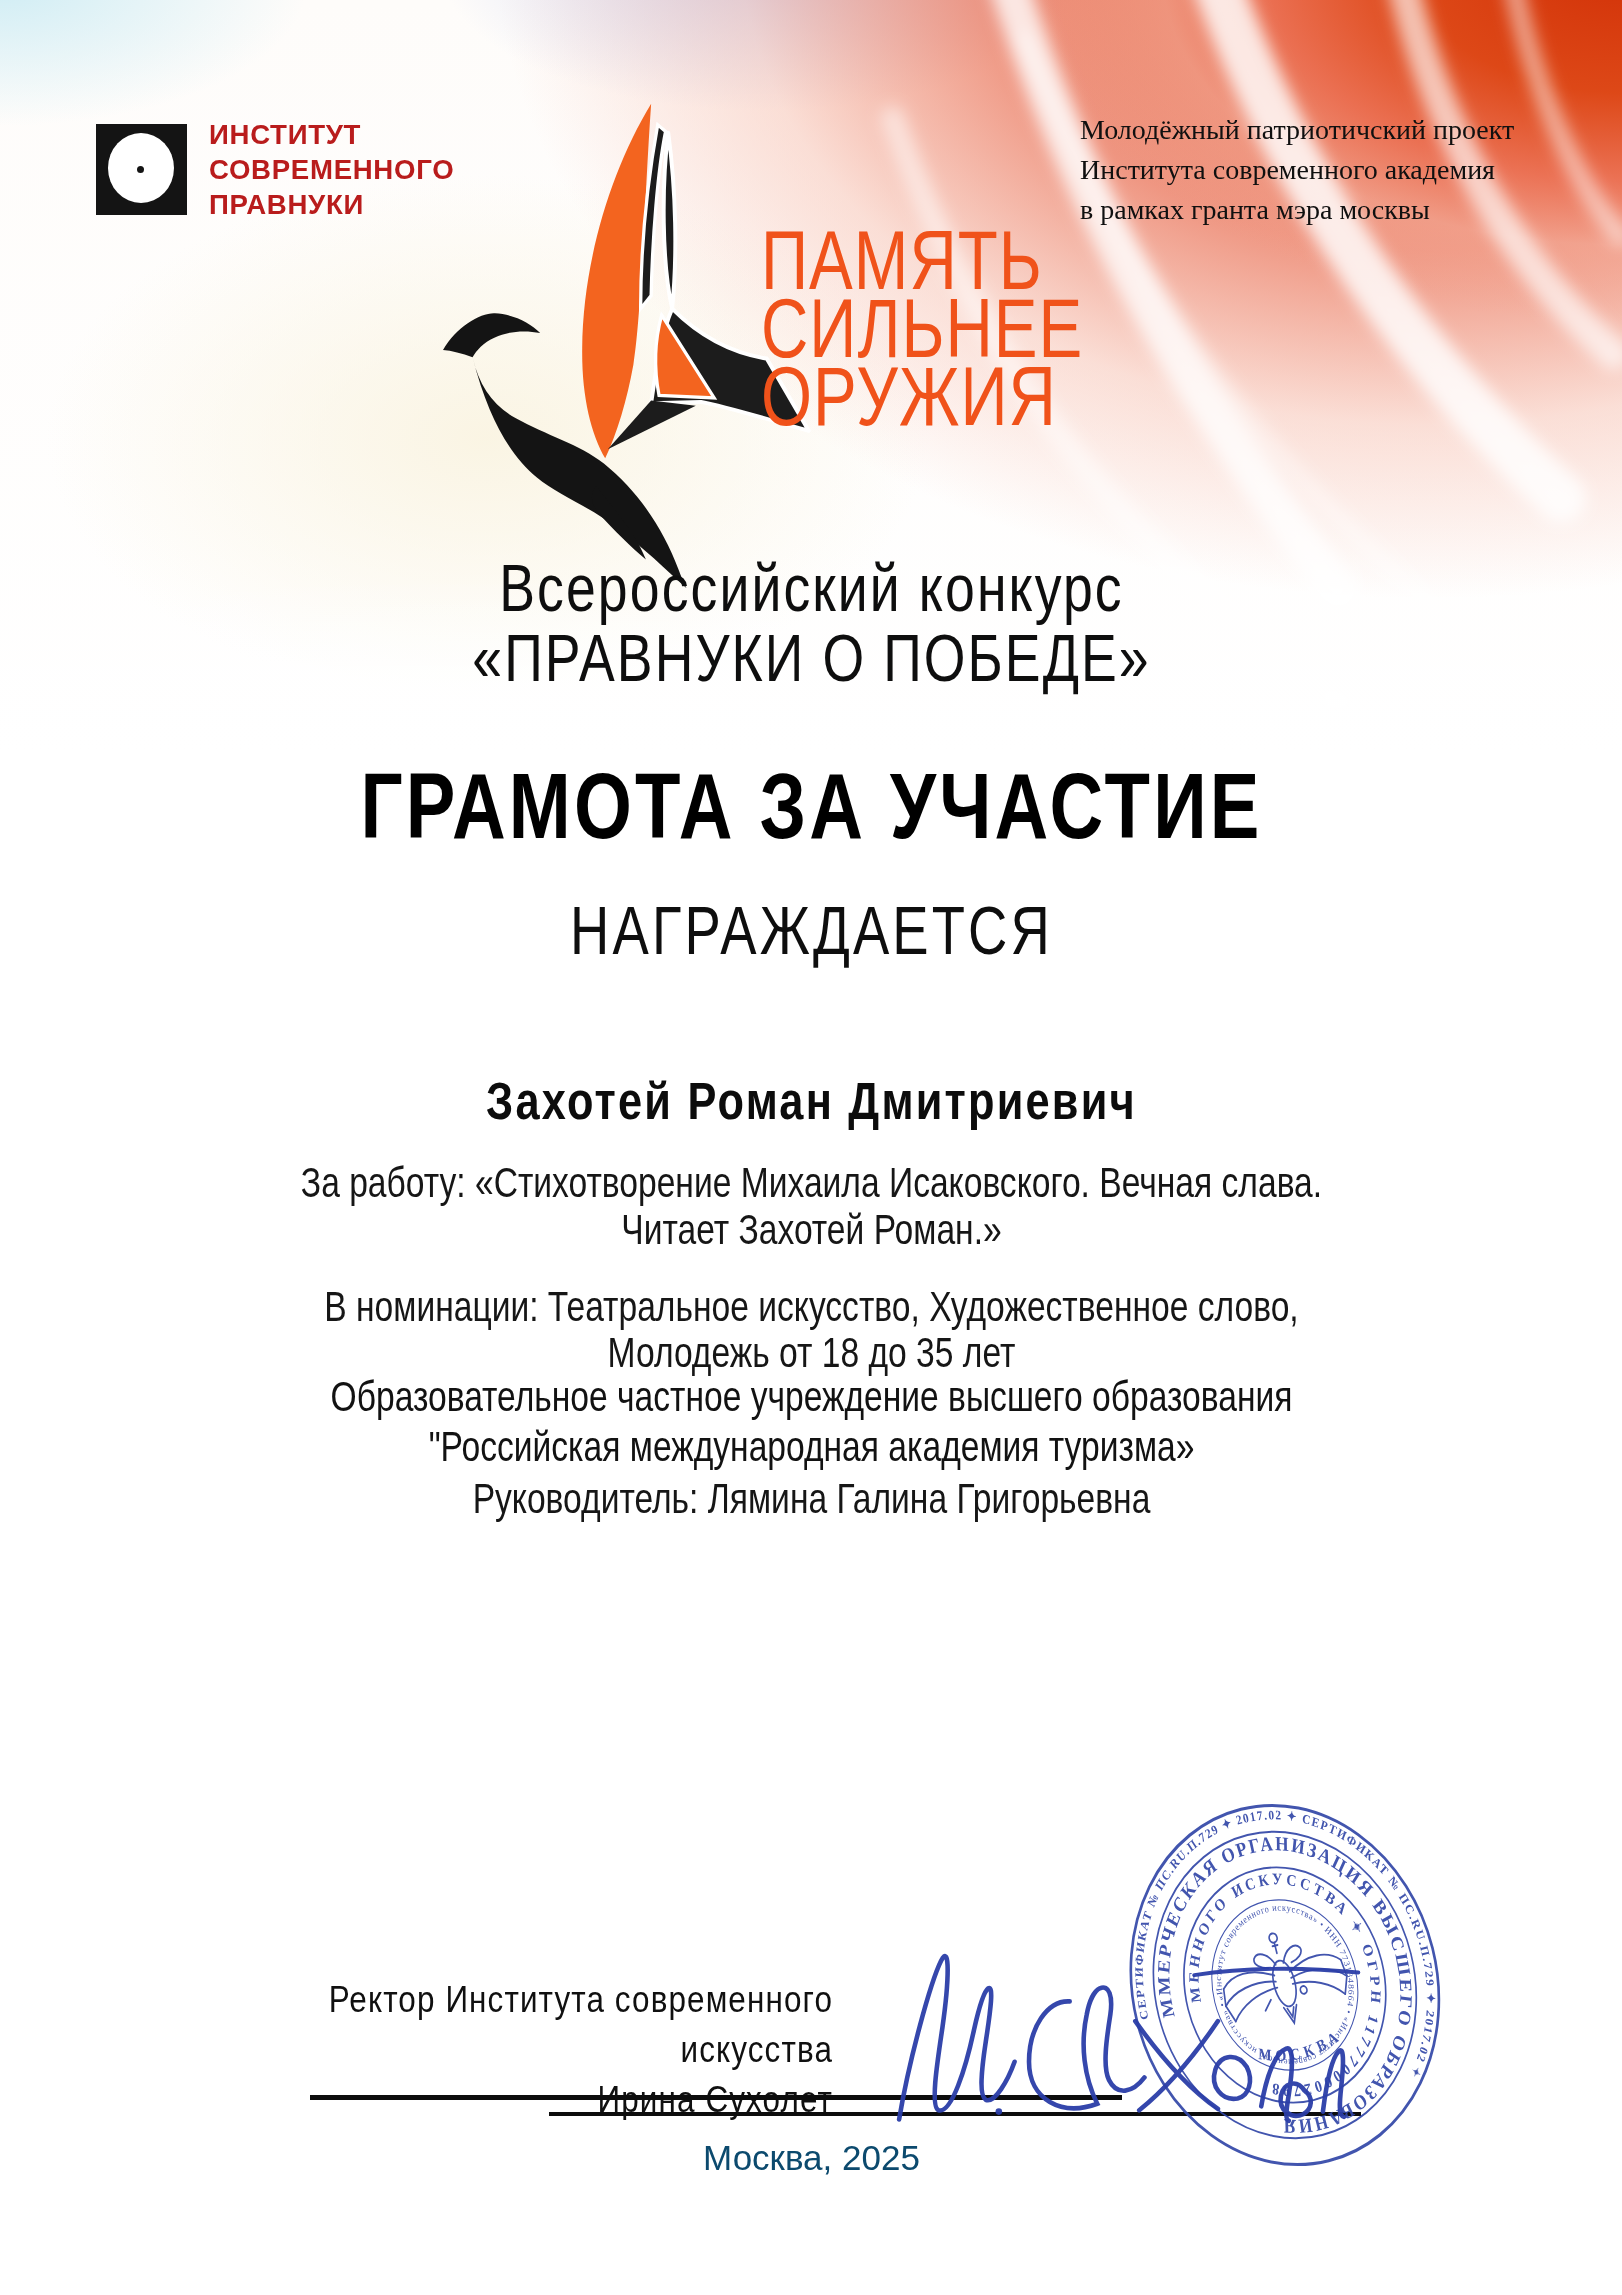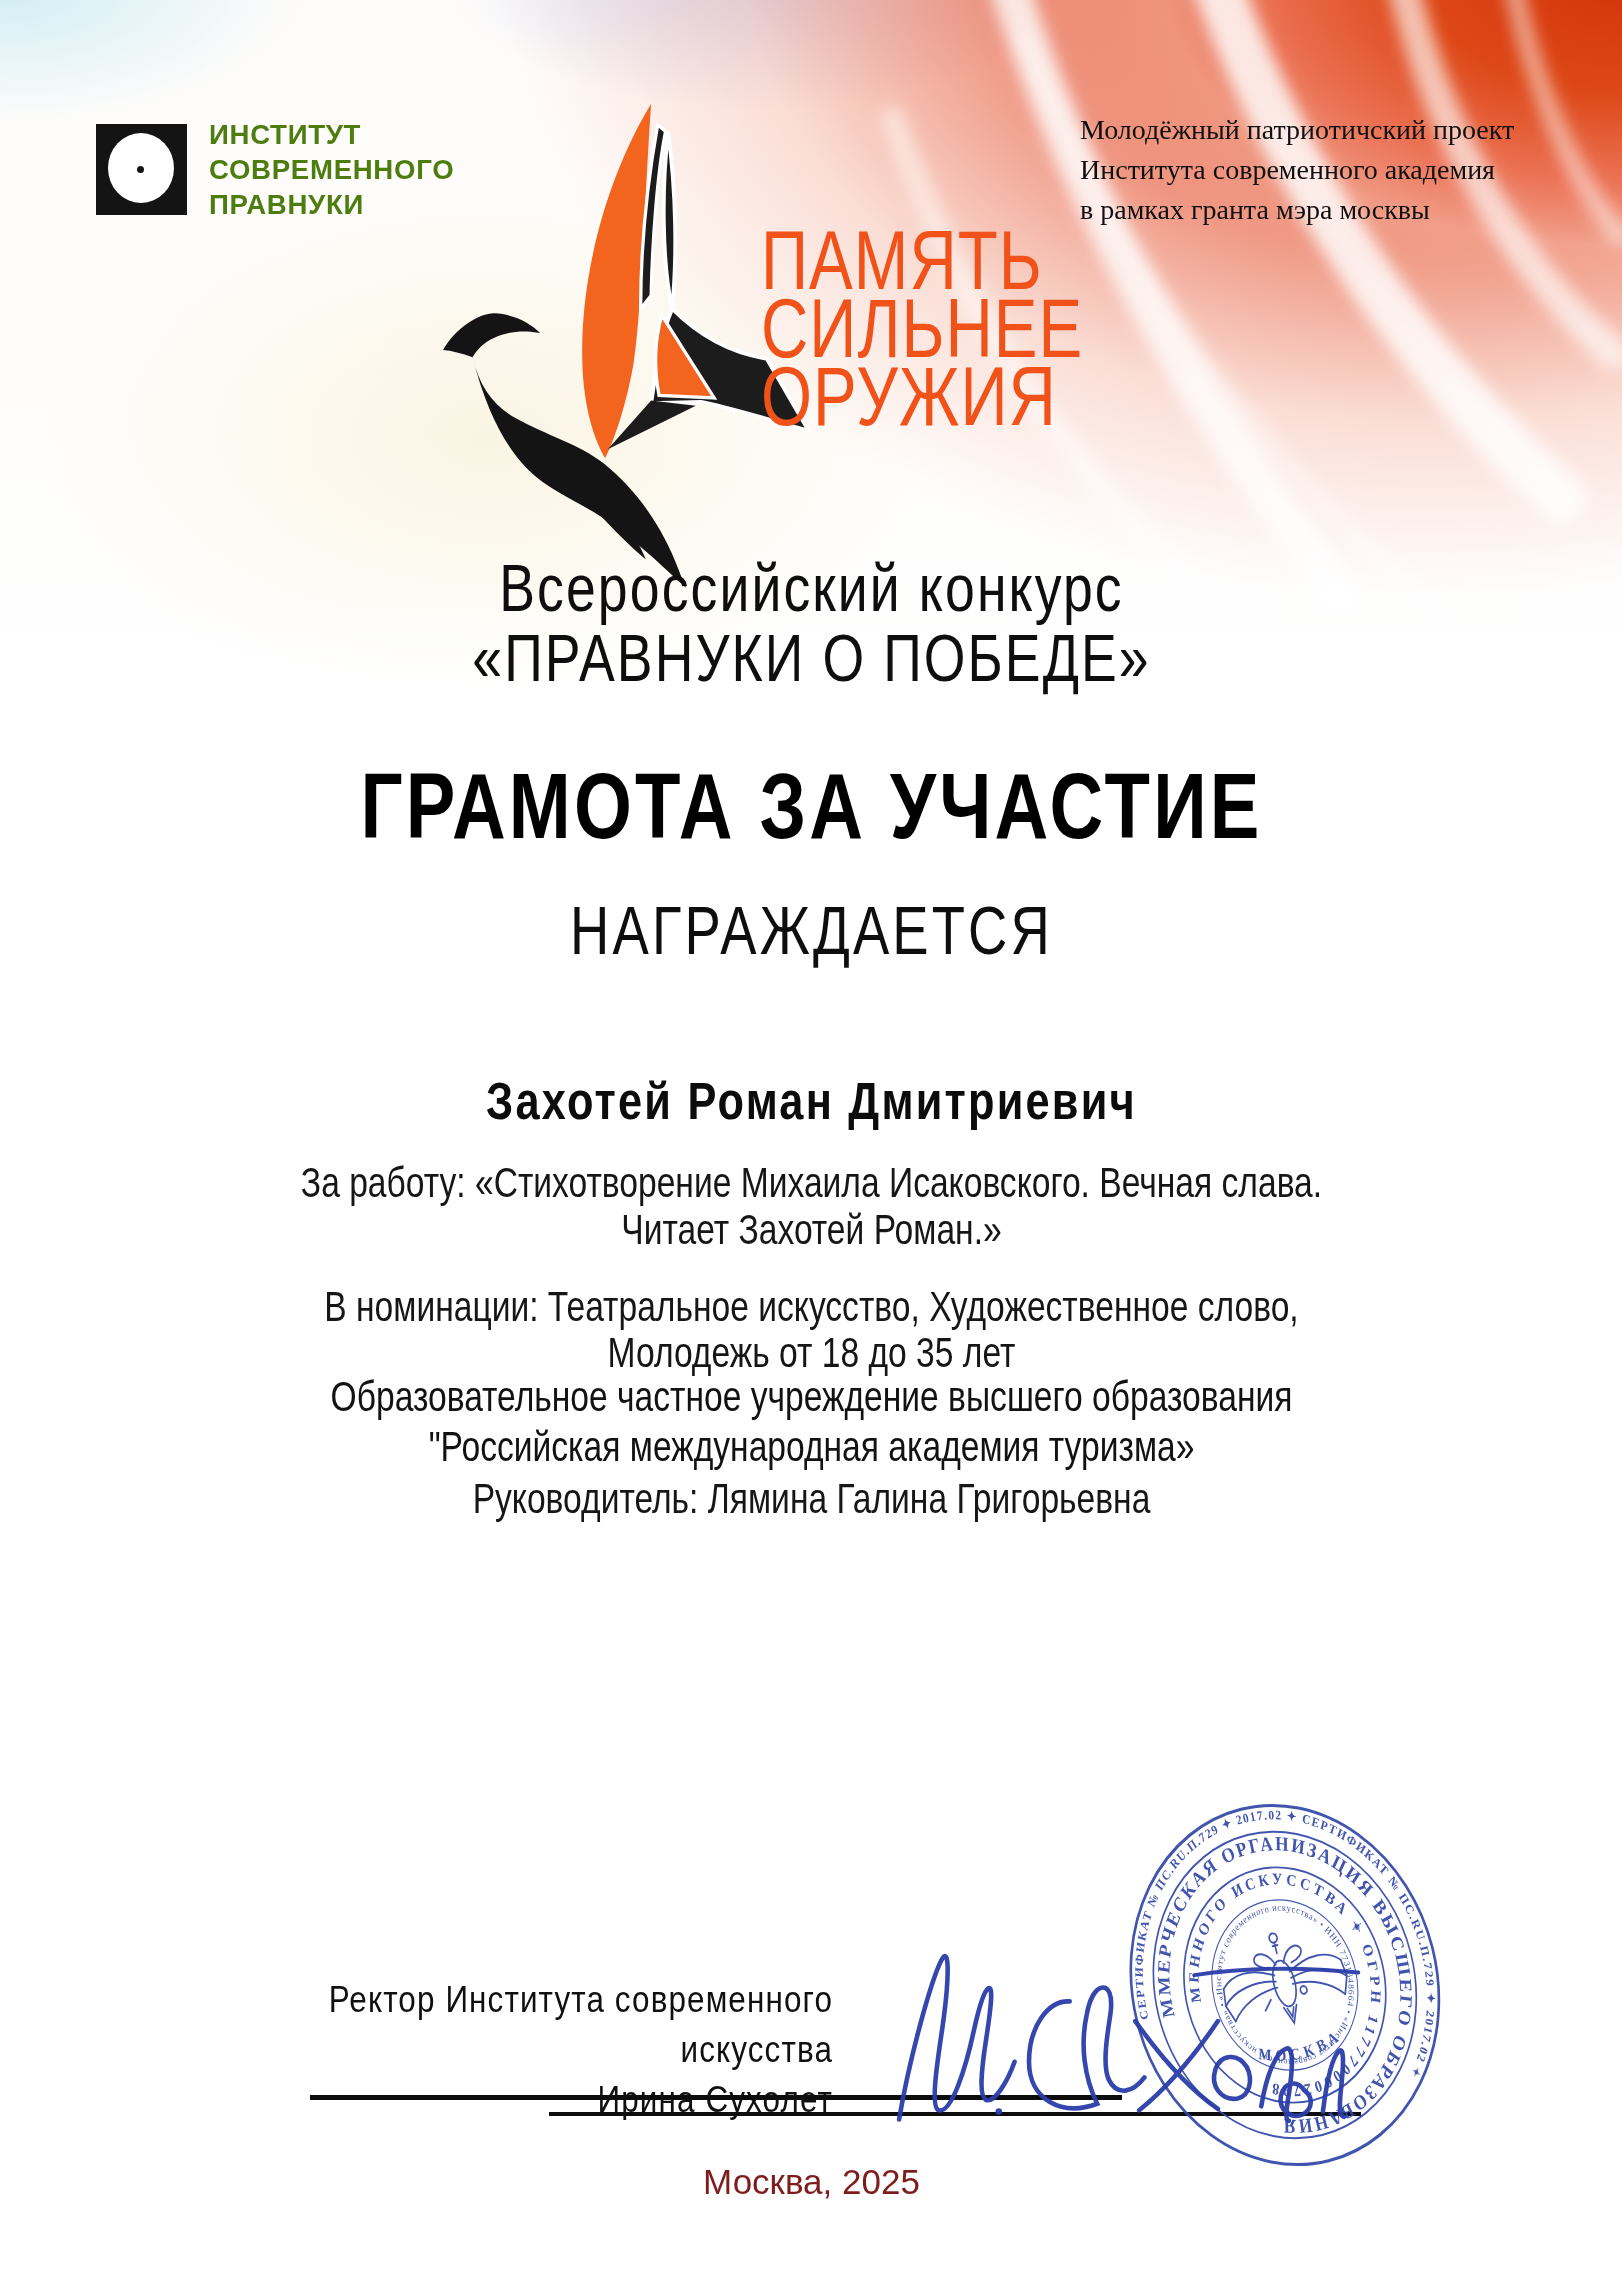--- a/index.html
+++ b/index.html
@@ -15,21 +15,21 @@
       radial-gradient(551px 328px at 30% 56%, rgba(250,244,226,0.95) 0%, rgba(250,244,226,0) 80%),
       linear-gradient(180deg,#fefcfa 0%,#ffffff 100%);}
   .header-fade{position:absolute;left:0;top:577px;width:1623px;height:203px;
     background:linear-gradient(180deg, rgba(255,255,255,0) 0%, #ffffff 88%);}
   .ribbons{position:absolute;left:0;top:0;}
   
   .isi-mark{position:absolute;left:96px;top:124px;width:91px;height:91px;background:#141414;}
   .isi-mark .circle{position:absolute;left:11.8px;top:9.2px;width:66px;height:70px;border-radius:50%;background:#fff;}
   .isi-mark .dot{position:absolute;left:41px;top:42px;width:7.2px;height:7.2px;border-radius:50%;background:#141414;}
   .isi-text{position:absolute;left:209px;top:117px;font-size:27.6px;line-height:35px;font-weight:bold;
-    letter-spacing:0.7px;color:#4d7c0f;}
+    letter-spacing:0.7px;color:#b91c1c;}
   
   .project-note{position:absolute;left:1080px;top:110px;font-size:28px;line-height:40px;color:#101010;font-family:Liberation Serif, serif;}
   
   .memory-words{position:absolute;left:761px;top:226px;font-size:84px;line-height:68px;
     letter-spacing:1.3px;color:#f0521a;transform:scaleX(0.78);transform-origin:0 0;font-weight:normal;}
   
   .cblock{position:absolute;left:0;width:1623px;text-align:center;transform:scaleX(0.80);transform-origin:50% 0;}
   .contest1{top:549px;font-size:67px;letter-spacing:2.6px;color:#0e0e0e;}
   .contest2{top:619px;font-size:67px;letter-spacing:2.6px;color:#0e0e0e;}
   .award-title{top:753px;font-size:93px;font-weight:bold;letter-spacing:3.9px;color:#000;}
@@ -37,21 +37,21 @@
   .name{top:1072px;font-size:51px;font-weight:bold;letter-spacing:2.6px;color:#0c0c0c;transform:scaleX(0.85);}
   .work{top:1159px;font-size:42px;line-height:47px;color:#161616;}
   .nomination{top:1284px;font-size:42px;line-height:46px;color:#161616;}
   .institution{top:1372px;font-size:42px;line-height:50px;color:#121212;}
   .supervisor{top:1475px;font-size:42px;color:#161616;}
   
   .rector{position:absolute;left:131px;top:1975px;width:702px;text-align:right;font-size:37px;
     line-height:50px;letter-spacing:1.3px;color:#101010;transform:scaleX(0.85);transform-origin:100% 0;}
   .sig-line1{position:absolute;left:310px;top:2095px;width:812px;height:4.6px;background:#0d0d0d;}
   .sig-line2{position:absolute;left:549px;top:2112px;width:812px;height:3.9px;background:#0d0d0d;}
-  .city-year{position:absolute;left:0;top:2138px;width:1623px;text-align:center;font-size:35px;color:#7f1d1d;margin-top:24px;}
+  .city-year{position:absolute;left:0;top:2138px;width:1623px;text-align:center;font-size:35px;color:#0c4a6e;}
   .stamp-sig{position:absolute;left:853px;top:1739px;}
   .dove{position:absolute;left:420px;top:92px;}
   .stamp-text{font-family:"Liberation Serif",serif;}
 </style>
 </head>
 <body>
 
 <div class="page">
 
   <div class="header-bg"></div>

